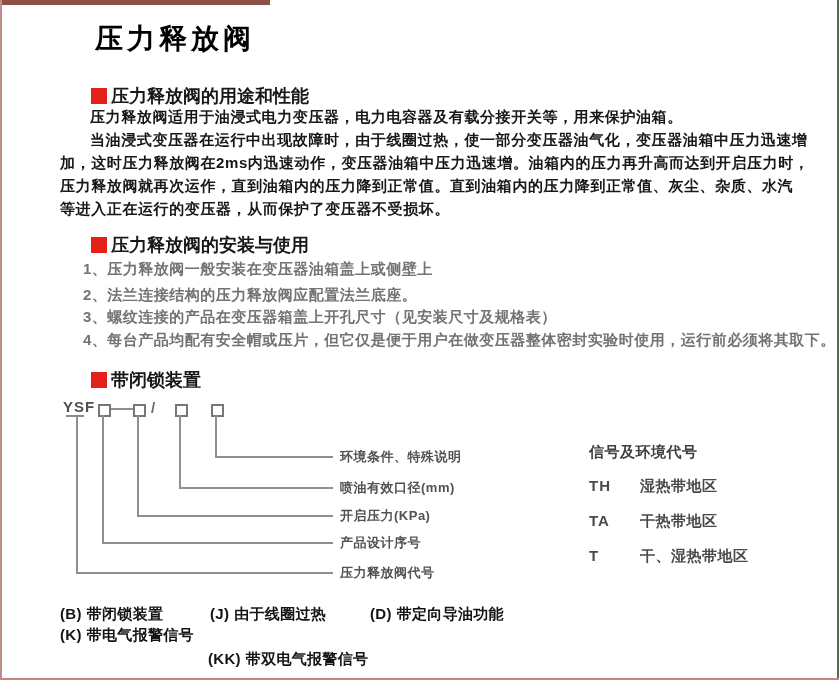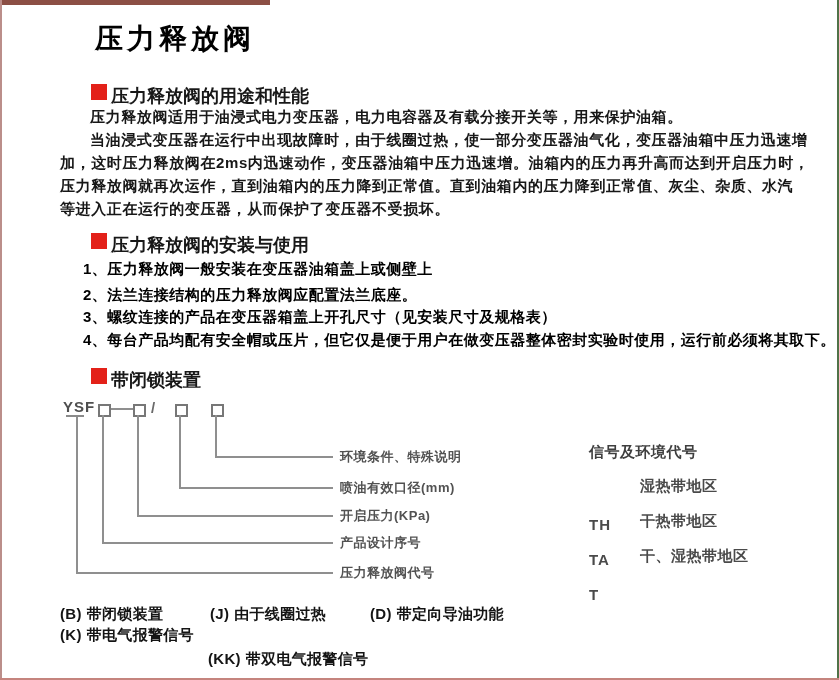--- a/index.html
+++ b/index.html
@@ -9,37 +9,37 @@
   }
   .abs{position:absolute;white-space:nowrap;}
   
   .edge-top{left:0;top:0;width:270px;height:5px;background:#8c4f45;}
   .edge-left{left:0;top:0;width:2px;height:680px;background:#bb8e8a;}
   .edge-right{right:0;top:0;width:2px;height:680px;background:#507247;}
   .edge-bottom{left:0;bottom:0;width:839px;height:2px;background:#c5847e;}
   
   .title{left:95px;top:20px;font-size:28px;font-weight:800;letter-spacing:4px;color:#000000;}
   
-  .sec-heading{display:flex;align-items:flex-start;gap:4px;font-size:18px;font-weight:800;color:#181818;left:63px;padding-left:28px;}
+  .sec-heading{display:flex;align-items:center;gap:4px;font-size:18px;font-weight:800;color:#181818;left:63px;padding-left:28px;}
   .bullet{width:16px;height:16px;background:#e32119;display:inline-block;flex:0 0 auto;}
   
   .body-line{left:60px;font-size:15px;font-weight:700;letter-spacing:0.6px;color:#171717;}
   .indent{padding-left:30px;}
-  .list-item{left:83px;font-size:15px;font-weight:700;letter-spacing:0.5px;color:#000000;}
+  .list-item{left:83px;font-size:15px;font-weight:700;letter-spacing:0.5px;color:#737373;}
   
   .ysf{left:63px;top:398px;font-size:15px;font-weight:700;color:#4f4f4f;letter-spacing:1px;}
   .ysf-underline{left:66px;top:415px;width:18px;height:2px;background:#8a8a8a;}
   .mbox{width:9px;height:9px;border:2px solid #777;background:#fff;}
   .slash{left:151px;top:399px;font-size:15px;color:#6a6a6a;font-weight:600;}
   .vline{width:2px;background:#8f8f8f;}
   .hline{height:2px;background:#8f8f8f;}
   .dlabel{left:340px;font-size:13px;font-weight:600;color:#525252;letter-spacing:0.5px;}
   
   .sig-heading{left:589px;top:443px;font-size:15px;font-weight:800;color:#3f3f3f;letter-spacing:0.5px;}
-  .sig-code{left:589px;font-size:15px;font-weight:600;color:#4a4a4a;letter-spacing:1px;margin-top:39px;}
+  .sig-code{left:589px;font-size:15px;font-weight:600;color:#4a4a4a;letter-spacing:1px;}
   .sig-desc{left:640px;font-size:15px;font-weight:600;color:#4a4a4a;letter-spacing:0.5px;}
   
   .suffix{font-size:15px;font-weight:800;color:#141414;letter-spacing:0.3px;}
   .suffix .code{margin-right:5px;}
 </style>
 </head>
 <body>
 
 <div class="abs edge-top"></div>
 <div class="abs edge-left"></div>

